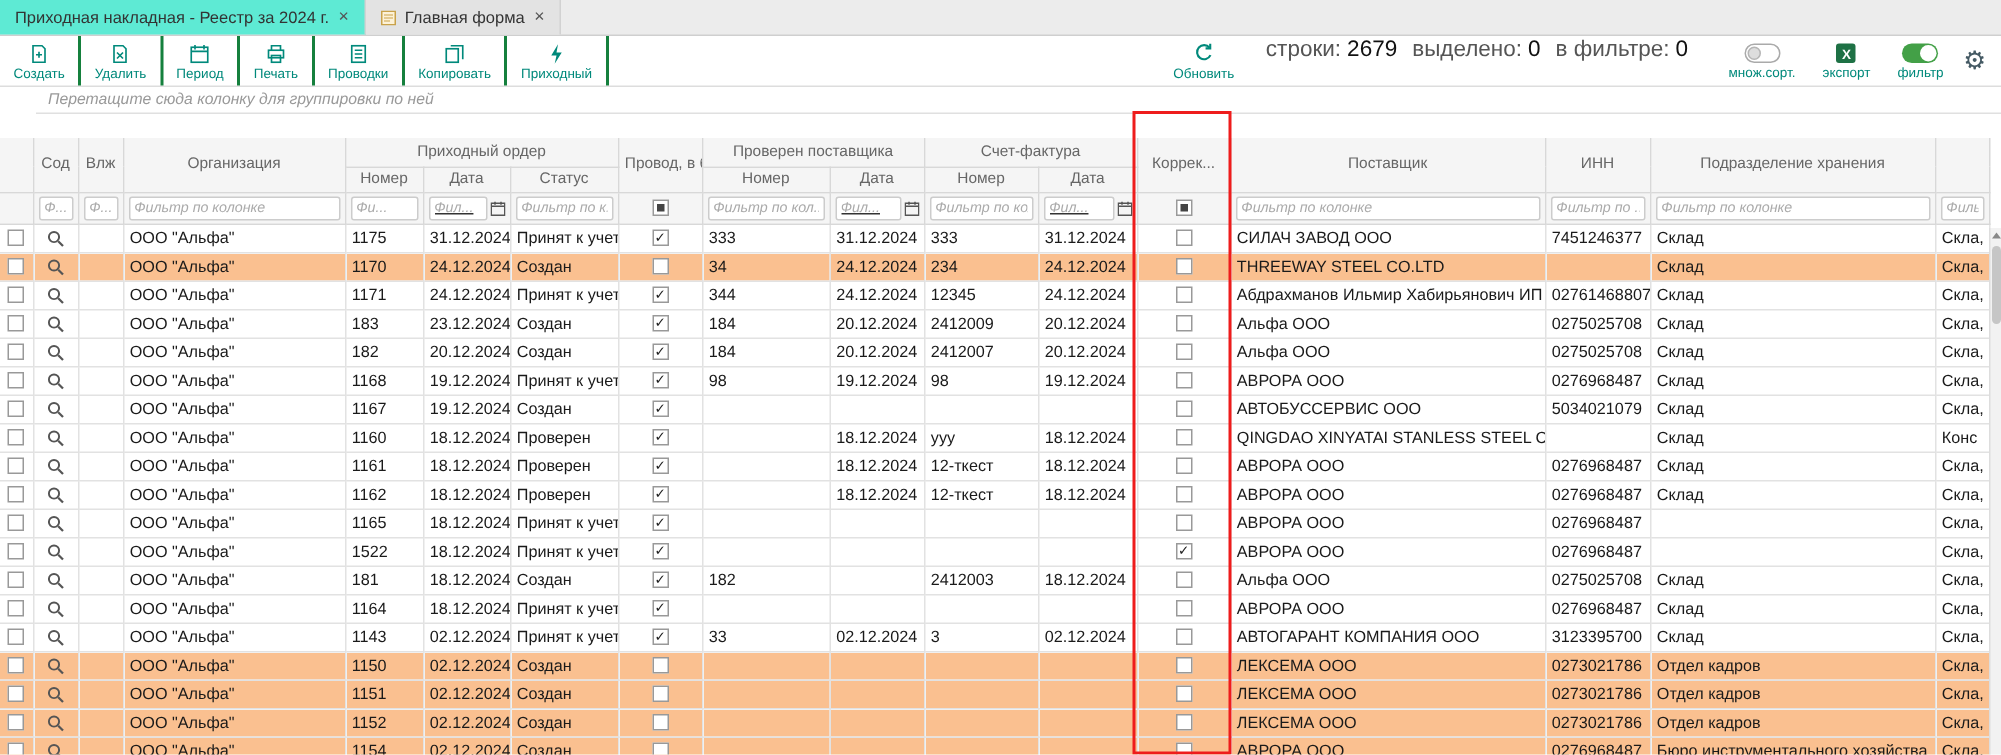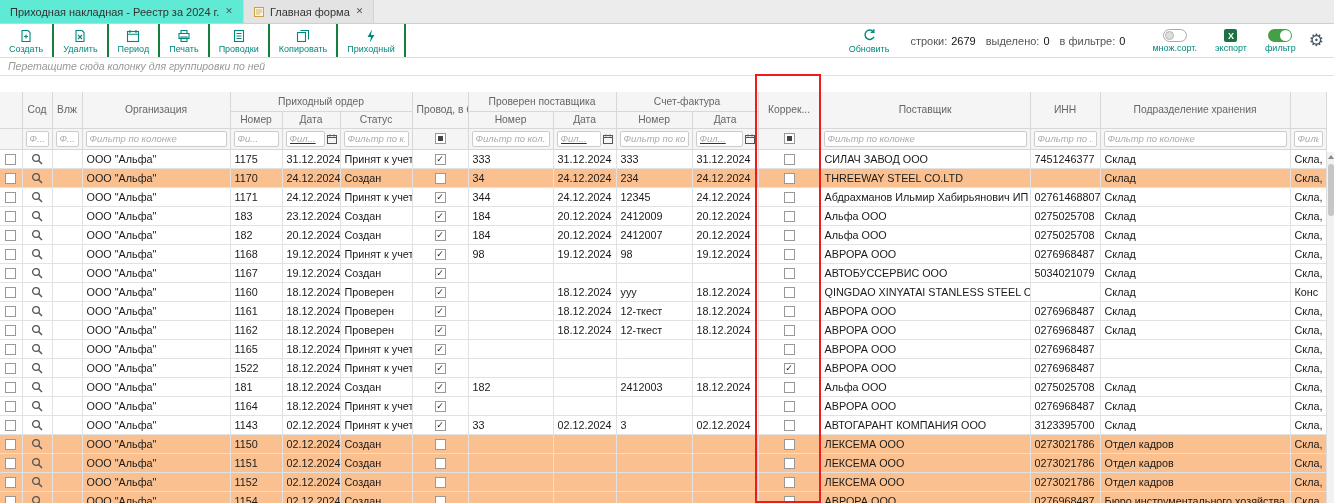--- a/index.html
+++ b/index.html
@@ -25,34 +25,34 @@
   .tab-close{font-size:9px;color:#555;line-height:1;}
   .tab-ico{width:10px;height:10px;display:inline-block;}
   
   .toolbar{height:34px;background:#fff;border-bottom:1px solid #ddd;display:flex;align-items:stretch;}
   .tbtn{display:flex;flex-direction:column;align-items:center;justify-content:center;
         padding:2px 9px 1px;min-width:44px;border-right:2px solid #15803d;cursor:default;}
   .tbtn .ticon{height:15px;display:flex;align-items:center;justify-content:center;color:var(--accent);}
   .tbtn .tlabel{font-size:9px;color:var(--accent);margin-top:1px;white-space:nowrap;}
   .tb-spacer{flex:1;border:none;}
   .tbtn.no-border{border-right:none;}
-  .stats{display:flex;align-items:center;gap:4px;font-size:11px;color:#555;margin:0 12px;white-space:nowrap;}
+  .stats{display:flex;gap:4px;font-size:15px;color:#555;margin:0 12px;white-space:nowrap;}
   .stats b{color:#111;font-weight:normal;margin-right:6px;}
   .toggle{width:24px;height:13px;border-radius:7px;position:relative;display:inline-block;}
   .toggle.off{background:#fff;border:1px solid #aaa;}
   .toggle.off .knob{position:absolute;left:1px;top:1px;width:9px;height:9px;border-radius:50%;background:#ddd;border:1px solid #b5b5b5;}
   .toggle.on{background:var(--toggle-on);}
   .toggle.on .knob{position:absolute;right:1px;top:1px;width:11px;height:11px;border-radius:50%;background:#fff;}
   .excel-ic{width:13px;height:13px;border-radius:2px;background:var(--excel);color:#fff;
             display:inline-flex;align-items:center;justify-content:center;font-size:9px;font-weight:bold;}
   .gear{display:flex;align-items:center;padding:0 10px 0 4px;font-size:17px;color:#455a64;}
   .refresh-ic{color:#444;}
   
   .hint{height:18px;line-height:17px;font-size:10.5px;font-style:italic;color:#999;
-        padding-left:8px;background:#fff;border-bottom:1px solid #e0e0e0;}
+        padding-left:8px;background:#fff;border-bottom:1px solid #e0e0e0;margin-left:24px;}
   
   .grid-wrap{position:relative;height:427px;overflow:hidden;margin-top:16px;}
   table.grid{border-collapse:collapse;table-layout:fixed;width:1326px;}
   .grid th,.grid td{border-right:1px solid var(--grid-line);border-bottom:1px solid var(--grid-line);
         padding:0 4px;overflow:hidden;white-space:nowrap;vertical-align:middle;}
   .grid thead th{background:var(--head-bg);color:#666;font-weight:normal;font-size:10.3px;
         text-align:center;border-color:#d8d8d8;}
   .g-row th{height:19px;}
   .c-row th{height:17px;}
   .f-row th{height:21px;background:#fafafa;padding:2px 3px;}

